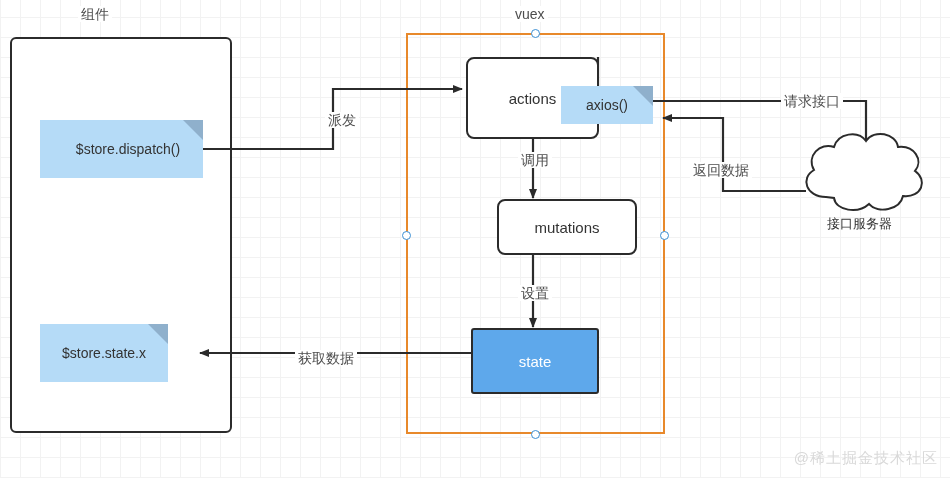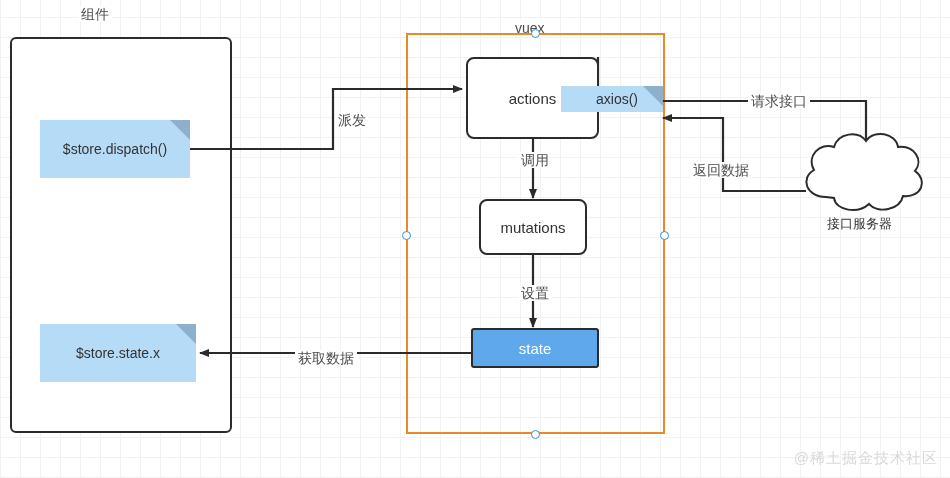--- a/index.html
+++ b/index.html
@@ -109,21 +109,21 @@
     letter-spacing:1px;
   }
 </style>
 </head>
 <body>
 
 <div id="canvas">
 
   <div class="lbl lbl-on-bg" style="left:78px;top:6px;">组件</div>
 
-  <div class="lbl lbl-on-bg" style="left:512px;top:20px;text-align:right;">vuex</div>
+  <div class="lbl lbl-on-bg" style="left:512px;top:6px;text-align:right;">vuex</div>
 
   <div id="component-container" style="left:10px;top:37px;width:222px;height:396px;"></div>
 
   <div id="vuex-container" style="left:406px;top:33px;width:259px;height:401px;"></div>
 
   <div class="handle" style="left:531px;top:29px;"></div>
   <div class="handle" style="left:402px;top:231px;"></div>
   <div class="handle" style="left:660px;top:231px;"></div>
   <div class="handle" style="left:531px;top:430px;"></div>
 
@@ -153,56 +153,56 @@
              C806,156 820,142 834,147
              C838,133 858,130 866,141
              C874,129 896,133 898,147
              C914,145 924,160 915,171
              C928,180 922,198 903,196
              C900,210 878,214 869,204
              C858,214 836,211 834,198
              Z" fill="#ffffff" stroke="#2b2b2b" stroke-width="2"></path>
   </svg>
 
-  <div class="note" style="left:40px;top:120px;width:150px;height:58px;">
+  <div class="note" style="left:40px;top:120px;width:150px;height:58px;padding-left:13px;">
     <span class="fold"></span>
     <span>$store.dispatch()</span>
   </div>
 
-  <div class="note" style="left:40px;top:324px;width:156px;height:58px;align-items:center;">
+  <div class="note" style="left:40px;top:324px;width:128px;height:58px;align-items:center;">
     <span class="fold"></span>
     <span>$store.state.x</span>
   </div>
 
   <div class="node-box" style="left:466px;top:57px;width:133px;height:82px;">
     <span>actions</span>
   </div>
 
-  <div class="note" style="left:561px;top:86px;width:92px;height:26px;padding-left:10px;">
+  <div class="note" style="left:561px;top:86px;width:92px;height:38px;">
     <span class="fold"></span>
     <span>axios()</span>
   </div>
 
-  <div class="node-box" style="left:479px;top:199px;width:108px;height:56px;">
+  <div class="node-box" style="left:497px;top:199px;width:140px;height:56px;">
     <span>mutations</span>
   </div>
 
-  <div id="state-box" style="left:471px;top:328px;width:128px;height:40px;">
+  <div id="state-box" style="left:471px;top:328px;width:128px;height:66px;">
     <span>state</span>
   </div>
 
   <div id="cloud-label" style="left:827px;top:183px;margin-top:32px;">接口服务器</div>
 
-  <div class="lbl lbl-on-bg" style="left:335px;top:112px;">派发</div>
+  <div class="lbl lbl-on-bg" style="left:325px;top:112px;">派发</div>
 
   <div class="lbl lbl-on-bg" style="left:518px;top:152px;">调用</div>
 
   <div class="lbl lbl-on-bg" style="left:518px;top:285px;">设置</div>
 
   <div class="lbl lbl-on-bg" style="left:295px;top:350px;">获取数据</div>
 
-  <div class="lbl lbl-on-bg" style="left:748px;top:93px;">请求接口</div>
+  <div class="lbl lbl-on-bg" style="left:781px;top:93px;">请求接口</div>
 
   <div class="lbl lbl-on-bg" style="left:690px;top:162px;">返回数据</div>
 
   <div id="watermark">@稀土掘金技术社区</div>
 
 </div>
 
 </body></html>

